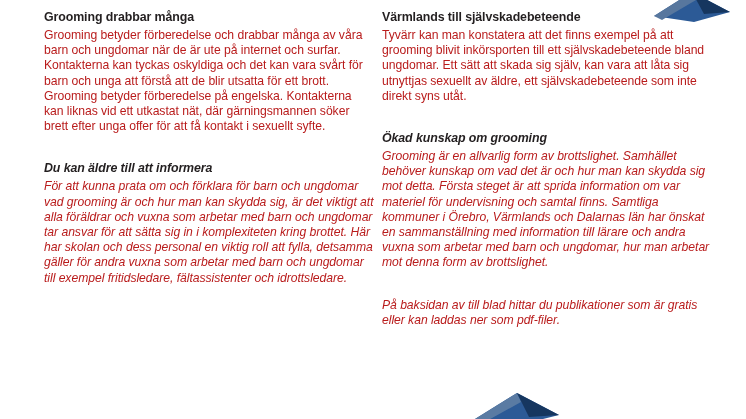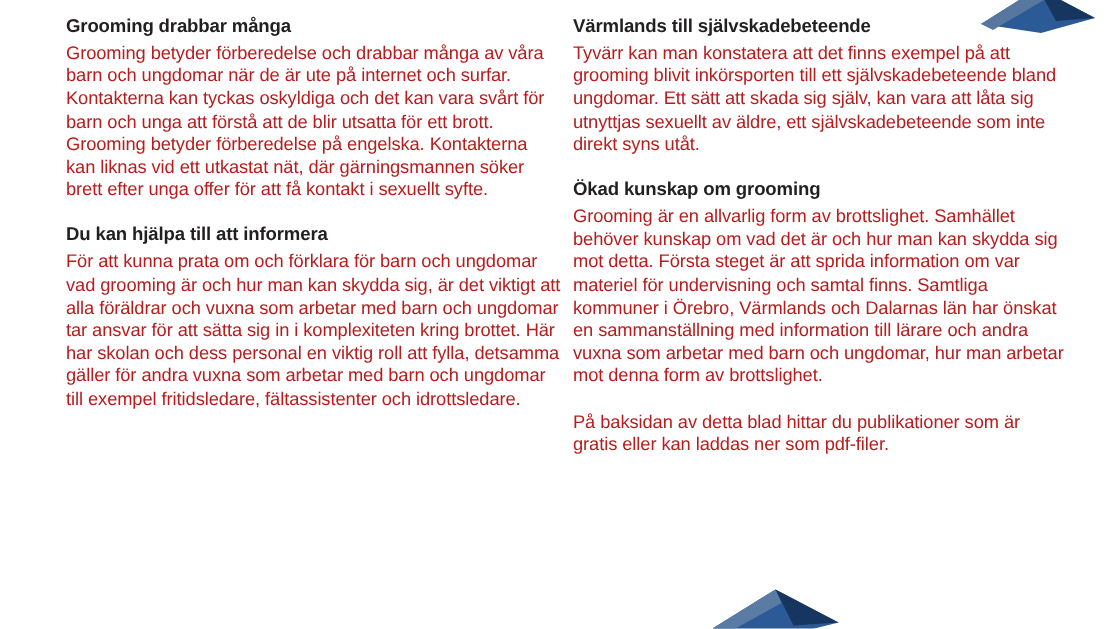--- a/index.html
+++ b/index.html
@@ -48,21 +48,22 @@
     color: #231f20;
   }
   p.body {
     font-size: 12.2px;
     line-height: 15.2px;
     margin: 0;
     color: #b91c1c;
     letter-spacing: -0.05px;
   }
   .block + .block {
-    margin-top: 15px;
+    margin-top: 27px;
+    font-style: italic;
   }
   
   .corner-top {
     position: absolute;
     top: -14px;
     right: 12px;
     width: 90px;
     height: 36px;
     overflow: hidden;
     pointer-events: none;
@@ -91,36 +92,36 @@
   </div>
 
   <div class="columns">
 
     <div class="col col-left">
       <div class="block">
         <h2 class="heading">Grooming drabbar många</h2>
         <p class="body">Grooming betyder förberedelse och drabbar många av våra barn och ungdomar när de är ute på internet och surfar. Kontakterna kan tyckas oskyldiga och det kan vara svårt för barn och unga att förstå att de blir utsatta för ett brott. Grooming betyder förberedelse på engelska. Kontakterna kan liknas vid ett utkastat nät, där gärningsmannen söker brett efter unga offer för att få kontakt i sexuellt syfte.</p>
       </div>
       <div class="block">
-        <h2 class="heading">Du kan hjälpa till att informera</h2>
+        <h2 class="heading">Du kan äldre till att informera</h2>
         <p class="body">För att kunna prata om och förklara för barn och ungdomar vad grooming är och hur man kan skydda sig, är det viktigt att alla föräldrar och vuxna som arbetar med barn och ungdomar tar ansvar för att sätta sig in i komplexiteten kring brottet. Här har skolan och dess personal en viktig roll att fylla, detsamma gäller för andra vuxna som arbetar med barn och ungdomar till exempel fritidsledare, fältassistenter och idrottsledare.</p>
       </div>
     </div>
 
     <div class="col col-right">
       <div class="block">
         <h2 class="heading">Värmlands till självskadebeteende</h2>
         <p class="body">Tyvärr kan man konstatera att det finns exempel på att grooming blivit inkörsporten till ett självskadebeteende bland ungdomar. Ett sätt att skada sig själv, kan vara att låta sig utnyttjas sexuellt av äldre, ett självskadebeteende som inte direkt syns utåt.</p>
       </div>
       <div class="block">
         <h2 class="heading">Ökad kunskap om grooming</h2>
         <p class="body">Grooming är en allvarlig form av brottslighet. Samhället behöver kunskap om vad det är och hur man kan skydda sig mot detta. Första steget är att sprida information om var materiel för undervisning och samtal finns. Samtliga kommuner i Örebro, Värmlands och Dalarnas län har önskat en sammanställning med information till lärare och andra vuxna som arbetar med barn och ungdomar, hur man arbetar mot denna form av brottslighet.</p>
       </div>
       <div class="block">
-        <p class="body">På baksidan av detta blad hittar du publikationer som är gratis eller kan laddas ner som pdf-filer.</p>
+        <p class="body">På baksidan av till blad hittar du publikationer som är gratis eller kan laddas ner som pdf-filer.</p>
       </div>
     </div>
 
   </div>
 
   <div class="corner-bottom">
     <svg width="120" height="40" viewBox="0 0 120 40" xmlns="http://www.w3.org/2000/svg">
       <polygon points="20,34 62,8 104,30 64,40" fill="#2c5a96"></polygon>
       <polygon points="20,34 62,8 66,17 28,38" fill="#5a7ba3"></polygon>
       <polygon points="62,8 104,30 74,32" fill="#16365f"></polygon>

